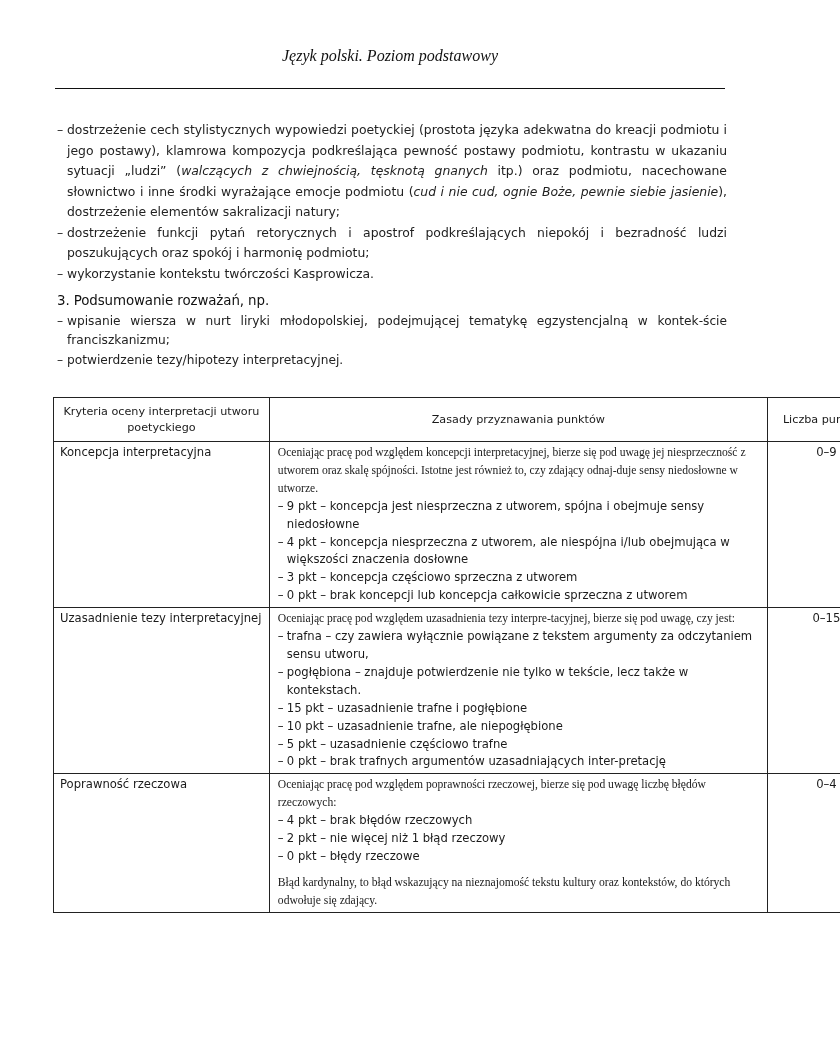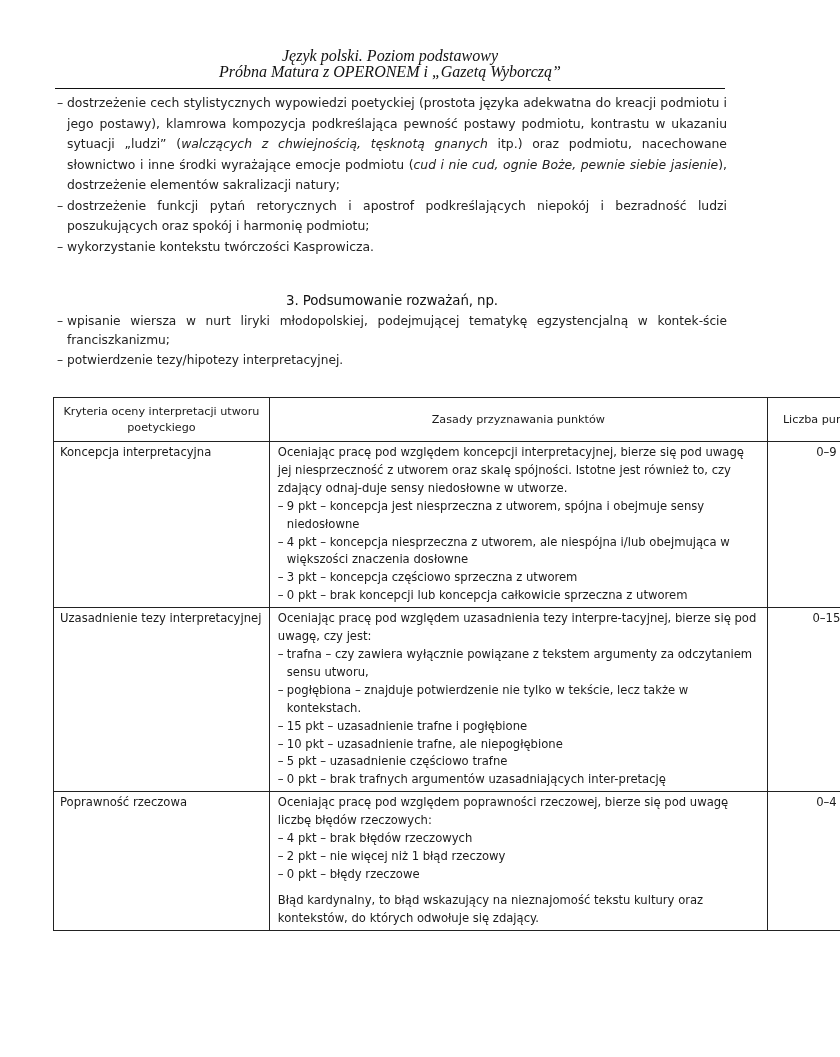--- a/index.html
+++ b/index.html
@@ -1,47 +1,46 @@
 <!DOCTYPE html>
 <html><head>
 <meta charset="utf-8">
 <style>
   html, body { margin: 0; padding: 0; background: #ffffff; }
   body { width: 840px; height: 1057px; position: relative; overflow: hidden; color: #1a1a1a; }
   .page-header { position: absolute; left: 55px; top: 48px; width: 670px; text-align: center;
     font-family: "Liberation Serif", serif; font-style: italic; font-size: 16px; line-height: 16px; color: #111; }
   .header-rule { position: absolute; left: 55px; top: 88px; width: 670px; height: 0; border-top: 1.6px solid #111; }
-  .intro { position: absolute; left: 57px; top: 93px; width: 670px;
+  .intro { position: absolute; left: 57px; top: 120px; width: 670px;
     font-family: "DejaVu Sans", sans-serif; font-size: 12.4px; line-height: 20.5px; color: #222; }
   .bullet { position: relative; padding-left: 10px; text-align: justify; text-align-last: left; }
   .bullet::before { content: "–"; position: absolute; left: 0; top: 0; }
   .section { position: absolute; left: 57px; top: 291px; width: 670px;
     font-family: "DejaVu Sans", sans-serif; font-size: 12.2px; line-height: 19.5px; color: #222; }
-  .section-title { font-size: 13.4px; color: #111; margin-bottom: 1px; letter-spacing: -0.1px; text-align: center; }
+  .section-title { font-size: 13.4px; color: #111; margin-bottom: 1px; letter-spacing: -0.1px; }
   table.criteria { position: absolute; left: 53px; top: 397px; width: 833px; border-collapse: collapse;
     font-family: "DejaVu Sans", sans-serif; font-size: 11.6px; line-height: 17.9px; color: #1a1a1a; }
   table.criteria th, table.criteria td { border: 1.4px solid #222; vertical-align: top; }
   table.criteria th { font-weight: normal; font-size: 11.2px; line-height: 16px; text-align: center;
     vertical-align: middle; padding: 4px 4px; height: 35px; }
   col.c1 { width: 179px; } col.c2 { width: 413px; } col.c3 { width: 98px; }
   td.crit { padding: 2px 6px; }
   td.rules { padding: 2px 6px 2px 8px; }
   td.points { text-align: center; padding: 2px 4px; }
-  .rule-line { display: block; }
+  .rule-line { display: block; font-family: Liberation Serif, serif; }
   .rule-item { display: block; position: relative; padding-left: 9px; }
   .rule-item::before { content: "–"; position: absolute; left: 0; top: 0; }
   .gap { display: block; height: 8px; }
   em { font-style: italic; }
 </style>
 </head>
 <body>
 
 <div class="page-header">
   <div>Język polski. Poziom podstawowy</div>
-  <div>Próbna Matura z OPERONEM i „Gazetą Wyborczą”</div>
 </div>
 <div class="header-rule"></div>
 
 <div class="intro">
     <div class="bullet"><span>dostrzeżenie cech stylistycznych wypowiedzi poetyckiej (prostota języka adekwatna do kreacji podmiotu i jego postawy), klamrowa kompozycja podkreślająca pewność postawy podmiotu, kontrastu w ukazaniu sytuacji „ludzi” (</span><em>walczących z chwiejnością, tęsknotą gnanych</em><span> itp.) oraz podmiotu, nacechowane słownictwo i inne środki wyrażające emocje podmiotu (</span><em>cud i nie cud, ognie Boże, pewnie siebie jasienie</em><span>), dostrzeżenie elementów sakralizacji natury;</span></div>
     <div class="bullet"><span>dostrzeżenie funkcji pytań retorycznych i apostrof podkreślających niepokój i bezradność ludzi poszukujących oraz spokój i harmonię podmiotu;</span></div>
     <div class="bullet"><span>wykorzystanie kontekstu twórczości Kasprowicza.</span></div>
   </div>
 
 <div class="section">

